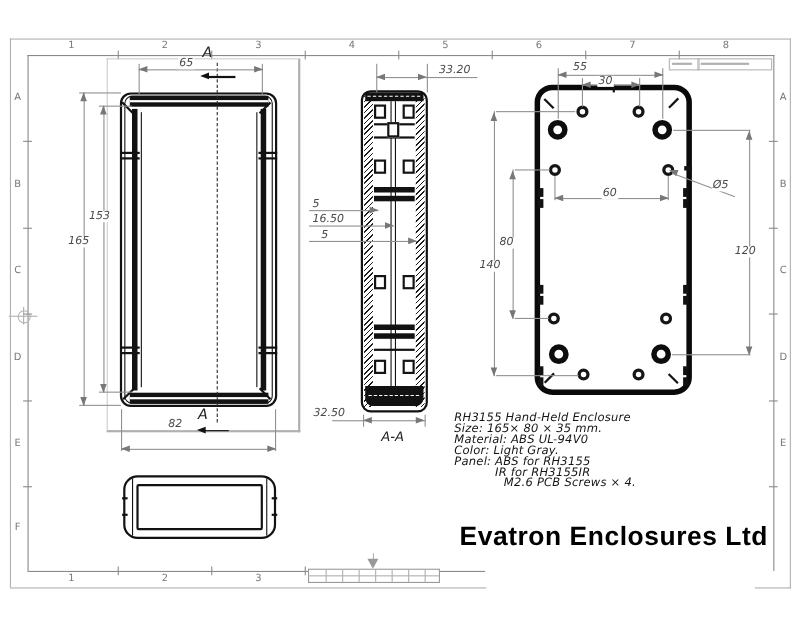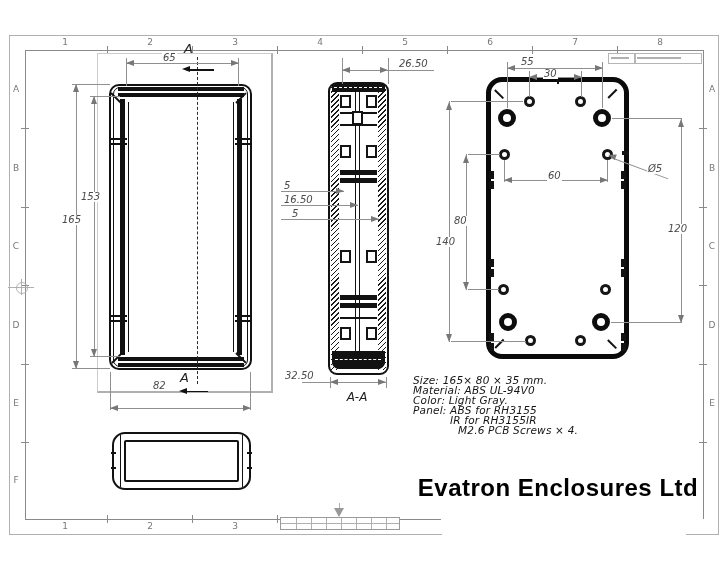--- a/index.html
+++ b/index.html
@@ -197,21 +197,21 @@
   <div class="blk" style="left:340px;top:170px;width:37px;height:5px"></div>
   <div class="blk" style="left:340px;top:178px;width:37px;height:5px"></div>
   <div class="blk" style="left:340px;top:295px;width:37px;height:5px"></div>
   <div class="blk" style="left:340px;top:303px;width:37px;height:5px"></div>
 
   <div class="ln" style="left:342px;top:58px;width:1px;height:26px"></div>
   <div class="ln" style="left:388px;top:58px;width:1px;height:26px"></div>
   <div class="ln" style="left:342px;top:70px;width:92px;height:1px"></div>
   <div class="arr a-l" style="left:342px;top:67px"></div>
   <div class="arr a-r" style="left:380px;top:67px"></div>
-  <div class="dimtxt" style="left:398px;top:59px">26.50</div>
+  <div class="dimtxt" style="left:398px;top:59px">33.20</div>
 
   <div class="ln" style="left:330px;top:377px;width:1px;height:11px"></div>
   <div class="ln" style="left:386px;top:377px;width:1px;height:11px"></div>
   <div class="ln" style="left:302px;top:382px;width:85px;height:1px"></div>
   <div class="arr a-l" style="left:330px;top:379px"></div>
   <div class="arr a-r" style="left:378px;top:379px"></div>
   <div class="dimtxt" style="left:284px;top:371px">32.50</div>
 
   <div class="dimtxt" style="left:283px;top:181px">5</div>
   <div class="ln" style="left:281px;top:191px;width:63px;height:1px"></div>
@@ -298,20 +298,21 @@
   <div class="ln" style="left:681px;top:118px;width:1px;height:205px"></div>
   <div class="arr a-u" style="left:678px;top:119px"></div>
   <div class="arr a-d" style="left:678px;top:315px"></div>
   <div class="dimtxt" style="left:667px;top:224px">120</div>
 
   <div class="ln" style="left:611px;top:157px;width:61px;height:1px;transform:rotate(20.5deg);transform-origin:left center"></div>
   <div class="arr a-l" style="left:608px;top:153px;transform:rotate(20deg)"></div>
   <div class="dimtxt" style="left:647px;top:164px">Ø5</div>
 
   <div class="notes">
+    <div>RH3155 Hand-Held Enclosure</div>
     <div>Size: 165× 80 × 35 mm.</div>
     <div>Material: ABS UL-94V0</div>
     <div>Color: Light Gray.</div>
     <div>Panel: ABS for RH3155</div>
     <div class="ind1">IR for RH3155IR</div>
     <div class="ind2">M2.6 PCB Screws × 4.</div>
   </div>
 
   <div style="position:absolute;left:280px;top:517px;width:120px;height:13px;border:1px solid #9a9a9a;background:#fff;box-sizing:border-box">
     <div class="lnl" style="left:15px;top:0;width:1px;height:11px"></div>

